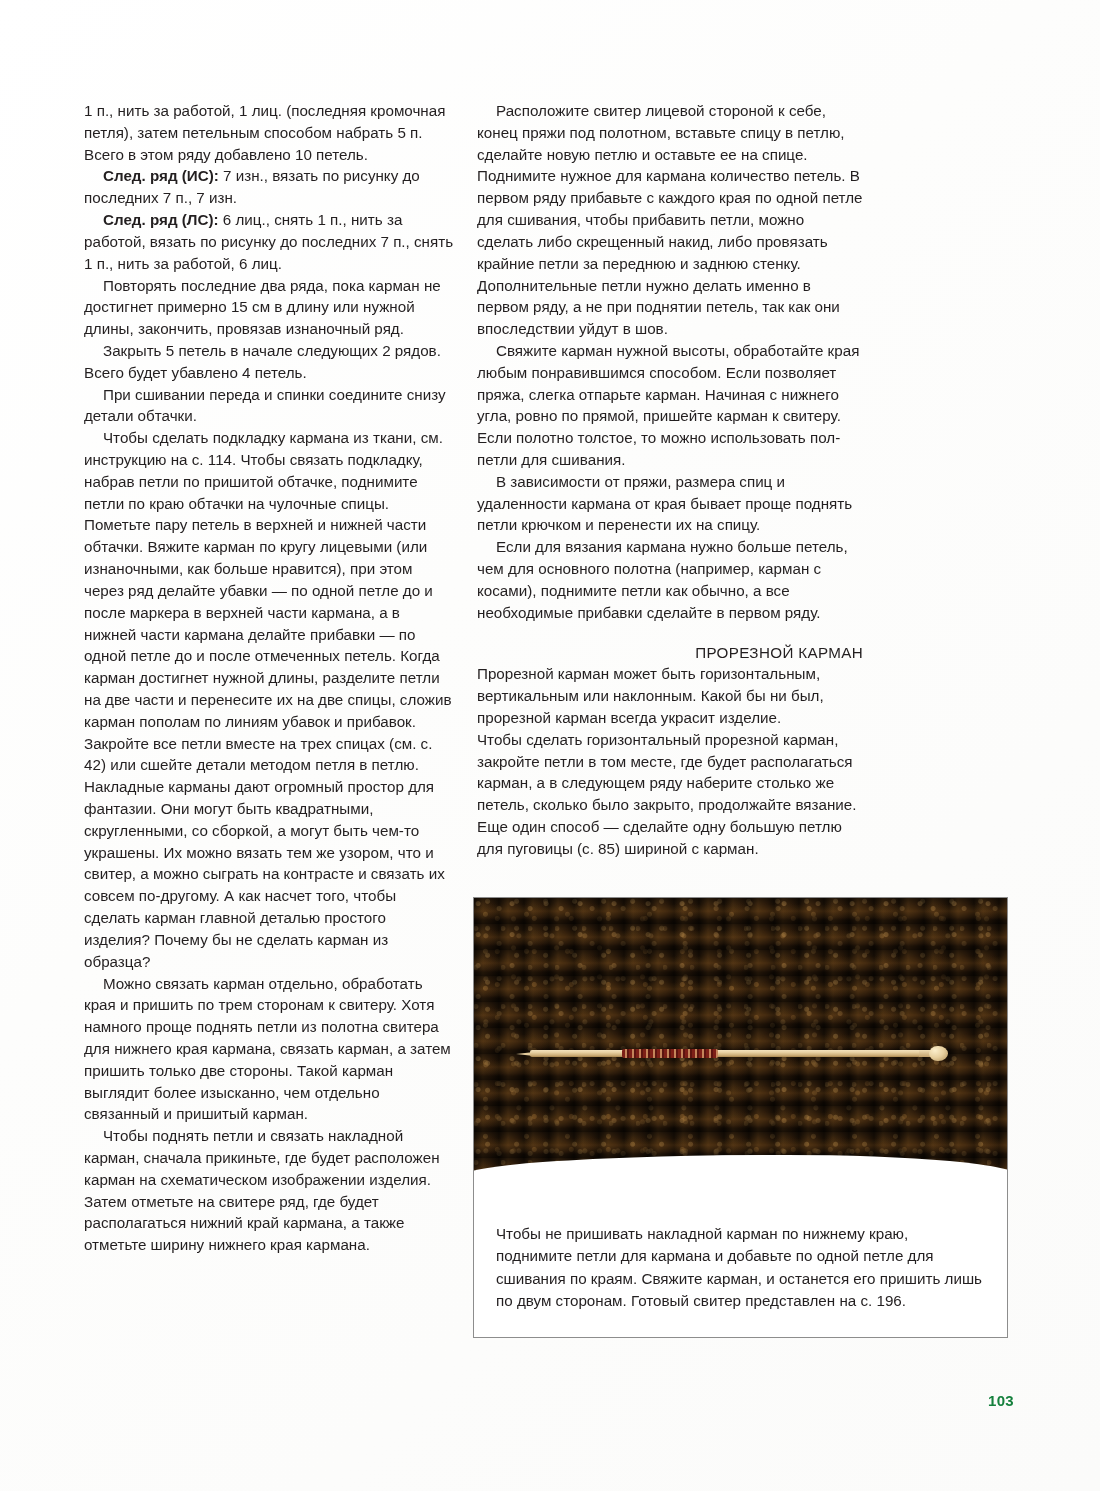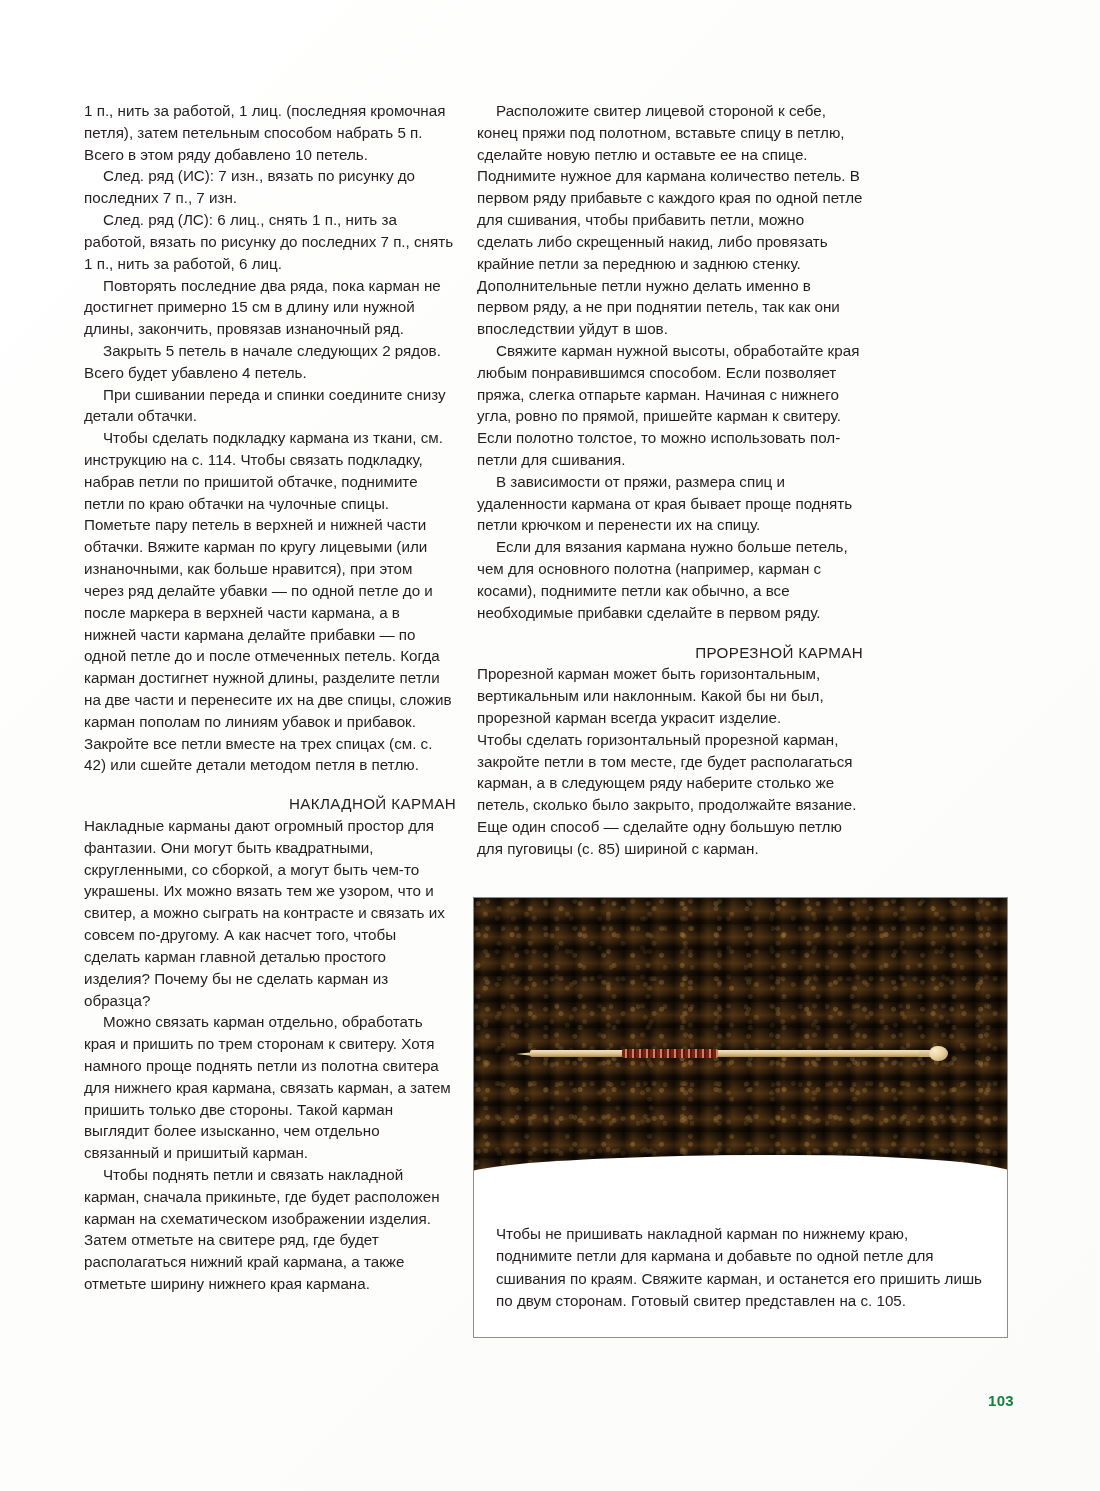--- a/index.html
+++ b/index.html
@@ -37,21 +37,21 @@
   .col-left  { left: 84px;  width: 372px; }
   .col-right { left: 477px; width: 386px; }
 
   .col p {
     margin: 0;
   }
   .col p.indent {
     text-indent: 19px;
   }
   .lead {
-    font-weight: normal;
+    font-weight: bold;
     text-align: center;
   }
 
   h2.sec {
     margin: 0;
     padding-top: 17px;
     font-size: 15.2px;
     font-weight: normal;
     letter-spacing: 0.35px;
     color: #231f20;
@@ -234,21 +234,20 @@
 
     <p class="indent"><span class="lead">След. ряд (ИС):</span><span> 7 изн., вязать по рисунку до последних 7 п., 7 изн.</span></p>
 
     <p class="indent"><span class="lead">След. ряд (ЛС):</span><span> 6 лиц., снять 1 п., нить за работой, вязать по рисунку до последних 7 п., снять 1 п., нить за работой, 6 лиц.</span></p>
 
     <p class="indent">Повторять последние два ряда, пока карман не достигнет примерно 15 см в длину или нужной длины, закончить, провязав изнаночный ряд.</p>
     <p class="indent">Закрыть 5 петель в начале следующих 2 рядов. Всего будет убавлено 4 петель.</p>
     <p class="indent">При сшивании переда и спинки соедините снизу детали обтачки.</p>
     <p class="indent">Чтобы сделать подкладку кармана из ткани, см. инструкцию на с. 114. Чтобы связать подкладку, набрав петли по пришитой обтачке, поднимите петли по краю обтачки на чулочные спицы. Пометьте пару петель в верхней и нижней части обтачки. Вяжите карман по кругу лицевыми (или изнаночными, как больше нравится), при этом через ряд делайте убавки — по одной петле до и после маркера в верхней части кармана, а в нижней части кармана делайте прибавки — по одной петле до и после отмеченных петель. Когда карман достигнет нужной длины, разделите петли на две части и перенесите их на две спицы, сложив карман пополам по линиям убавок и прибавок. Закройте все петли вместе на трех спицах (см. с. 42) или сшейте детали методом петля в петлю.</p>
 
-    <h2 class="sec">НАКЛАДНОЙ КАРМАН</h2>
 
     <p>Накладные карманы дают огромный простор для фантазии. Они могут быть квадратными, скругленными, со сборкой, а могут быть чем-то украшены. Их можно вязать тем же узором, что и свитер, а можно сыграть на контрасте и связать их совсем по-другому. А как насчет того, чтобы сделать карман главной деталью простого изделия? Почему бы не сделать карман из образца?</p>
     <p class="indent">Можно связать карман отдельно, обработать края и пришить по трем сторонам к свитеру. Хотя намного проще поднять петли из полотна свитера для нижнего края кармана, связать карман, а затем пришить только две стороны. Такой карман выглядит более изысканно, чем отдельно связанный и пришитый карман.</p>
     <p class="indent">Чтобы поднять петли и связать накладной карман, сначала прикиньте, где будет расположен карман на схематическом изображении изделия. Затем отметьте на свитере ряд, где будет располагаться нижний край кармана, а также отметьте ширину нижнего края кармана.</p>
   </div>
 
   <div class="col col-right">
 
     <p class="indent">Расположите свитер лицевой стороной к себе, конец пряжи под полотном, вставьте спицу в петлю, сделайте новую петлю и оставьте ее на спице. Поднимите нужное для кармана количество петель. В первом ряду прибавьте с каждого края по одной петле для сшивания, чтобы прибавить петли, можно сделать либо скрещенный накид, либо провязать крайние петли за переднюю и заднюю стенку. Дополнительные петли нужно делать именно в первом ряду, а не при поднятии петель, так как они впоследствии уйдут в шов.</p>
     <p class="indent">Свяжите карман нужной высоты, обработайте края любым понравившимся способом. Если позволяет пряжа, слегка отпарьте карман. Начиная с нижнего угла, ровно по прямой, пришейте карман к свитеру. Если полотно толстое, то можно использовать пол-петли для сшивания.</p>
@@ -268,18 +267,18 @@
         <div class="hem2"></div>
       </div>
       <div class="needle">
         <div class="tip"></div>
         <div class="shaft"></div>
         <div class="wrap"></div>
         <div class="neck"></div>
         <div class="knob"></div>
       </div>
     </div>
-    <div class="caption">Чтобы не пришивать накладной карман по нижнему краю, поднимите петли для кармана и добавьте по одной петле для сшивания по краям. Свяжите карман, и останется его пришить лишь по двум сторонам. Готовый свитер представлен на с. 105.</div>
+    <div class="caption">Чтобы не пришивать накладной карман по нижнему краю, поднимите петли для кармана и добавьте по одной петле для сшивания по краям. Свяжите карман, и останется его пришить лишь по двум сторонам. Готовый свитер представлен на с. 196.</div>
   </div>
 
   <div id="pagenum">103</div>
 
 </div>
 
 </body></html>

